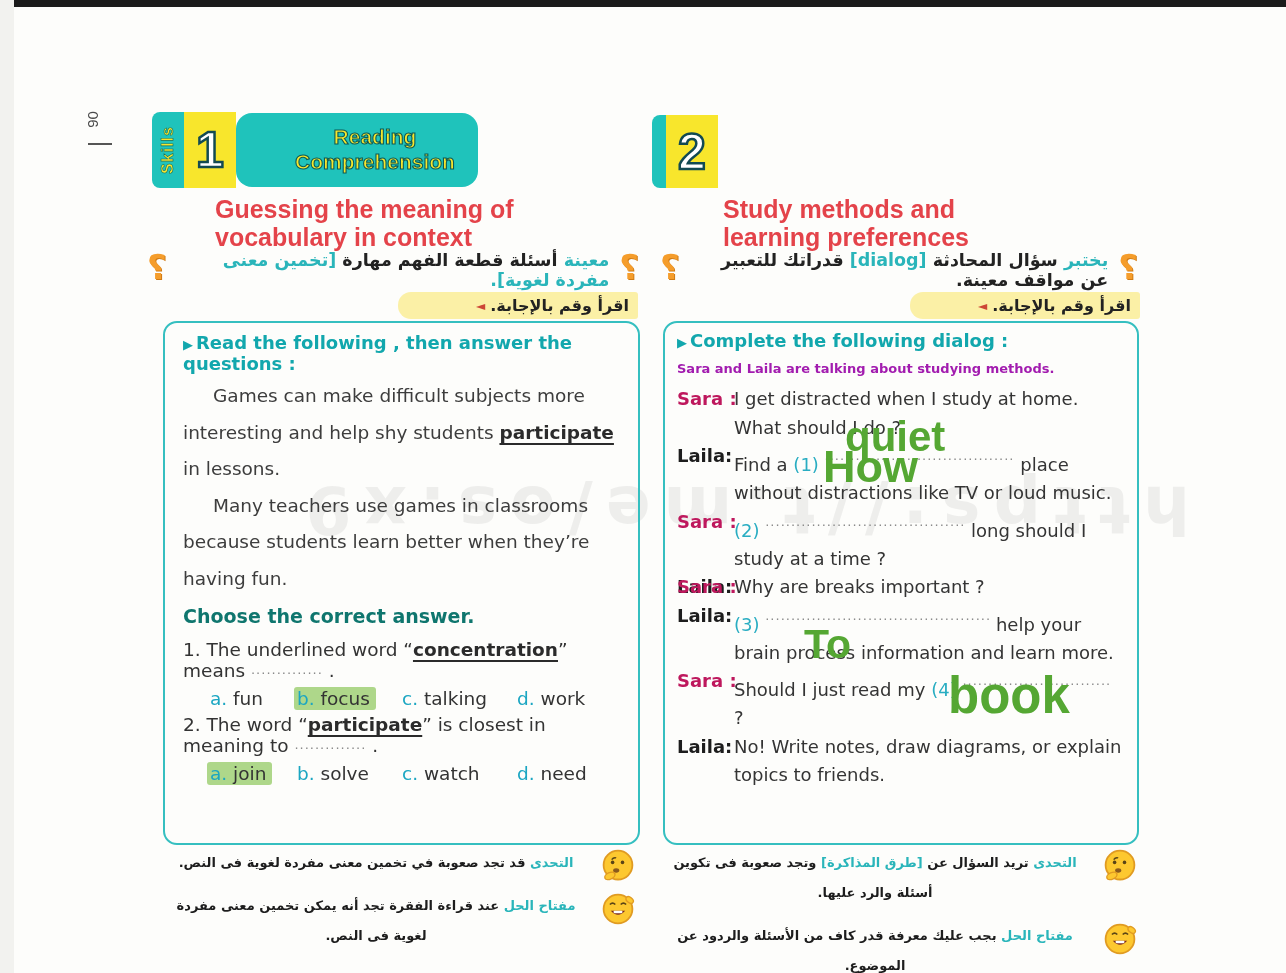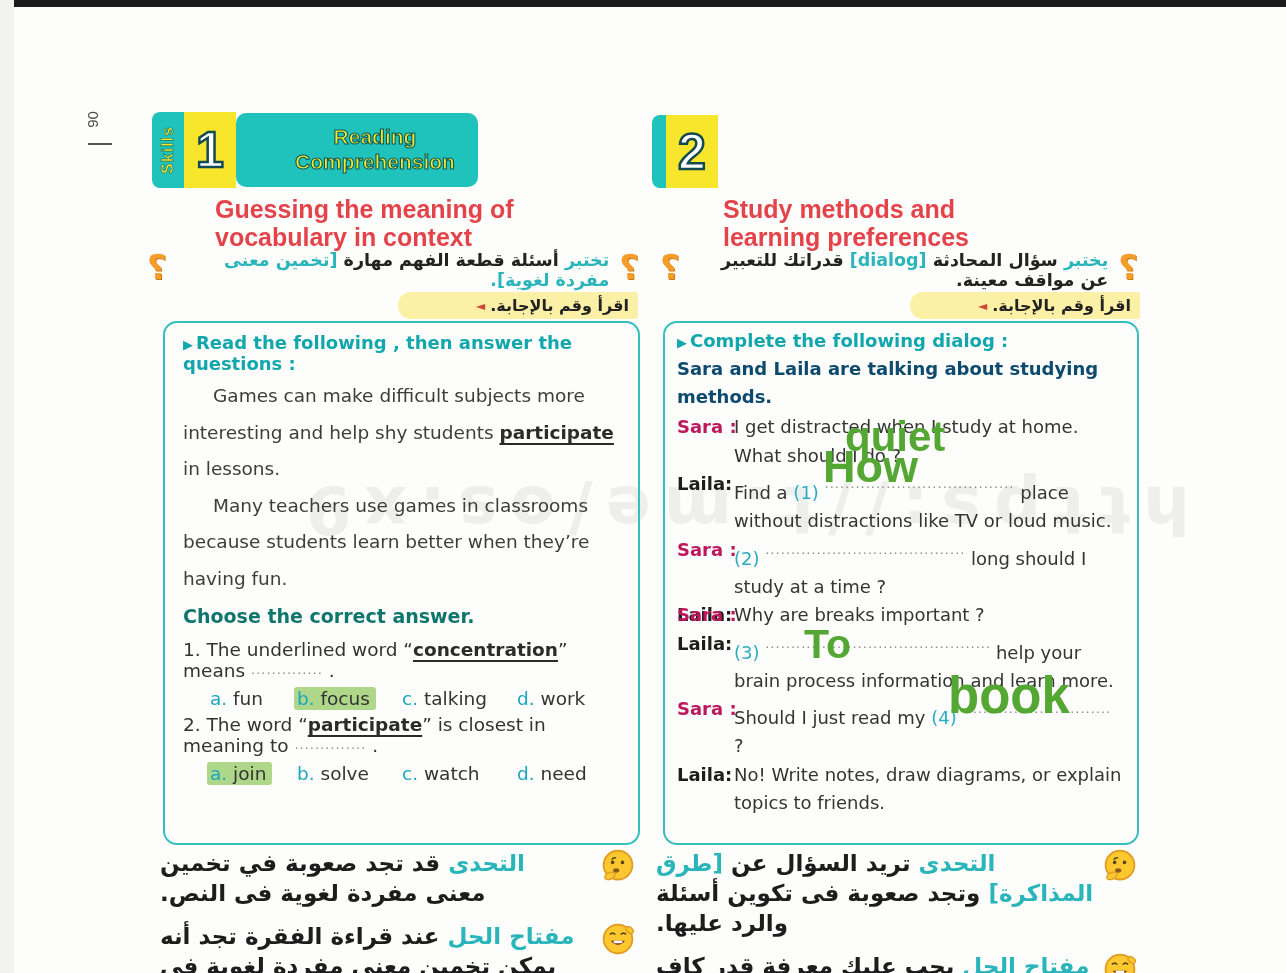--- a/index.html
+++ b/index.html
@@ -24,21 +24,21 @@
   .hdr-l{left:152px;top:112px;width:326px;height:76px;}
   .hdr-r{left:652px;top:115px;width:322px;height:73px;}
   .skills-strip{width:32px;background:#1fc3bb;border-radius:8px 0 0 8px;position:relative;}
   .skills-strip span{position:absolute;left:50%;top:50%;transform:translate(-50%,-50%) rotate(-90deg);
     font-family:"Liberation Sans",sans-serif;font-weight:700;font-size:16px;color:#f8e62c;
     -webkit-text-stroke:0.6px #0c6d62;letter-spacing:1px;}
   .sliver{width:14px;background:#1fc3bb;border-radius:8px 0 0 8px;}
   .badge{width:52px;background:#f8e62c;display:flex;align-items:center;justify-content:center;}
   .badge span{font-family:"Liberation Sans",sans-serif;font-size:50px;font-weight:800;color:#ffffff;
     -webkit-text-stroke:2.5px #124a52;}
-  .titlebox{flex:1;background:#1fc3bb;border-radius:10px;display:flex;flex-direction:column;
+  .titlebox{flex:1;background:#1fc3bb;border-radius:16px;display:flex;flex-direction:column;
     align-items:center;justify-content:center;margin:1px 0;padding-left:36px;}
   .titlebox span{font-family:"Liberation Sans",sans-serif;font-weight:800;color:#f8e62c;
     -webkit-text-stroke:1.1px #0b5a57;line-height:1.18;}
   .title2{font-size:21px;}
   .title1{font-size:26px;}
 
   
   .subtitle{position:absolute;text-align:left;color:#e4434a;font-family:"Liberation Sans",sans-serif;
     font-weight:800;font-size:25px;line-height:1.12;}
   .sub-l{left:215px;top:195px;width:370px;}
@@ -74,40 +74,40 @@
   .qline{font-size:18.5px;color:#333;margin:4px 0 2px 0;}
   .dots{display:inline-block;overflow:hidden;white-space:nowrap;vertical-align:baseline;
     color:#8a8a8a;font-size:13px;letter-spacing:1px;}
   .optrow{display:flex;margin:6px 0 4px 24px;font-size:18.5px;}
   .opt{display:inline-block;}
   .optbody{display:inline-block;padding:1px 6px 1px 3px;border-radius:3px;}
   .hl{background:rgba(160,208,118,0.85);}
   .letter{color:#1ba6c2;}
 
   
-  .lead{font-size:18px;font-weight:700;color:#0c4a6e;margin:2px 0;line-height:28px;}
+  .lead{font-size:13px;font-weight:700;color:#a21caf;margin:2px 0;line-height:28px;}
   .dline{position:relative;padding-left:57px;font-size:18px;line-height:28.5px;color:#343434;}
   .dlabel{position:absolute;left:0;top:0;font-weight:700;}
   .lab-sara{color:#be185d;}
   .lab-laila{color:#1d1d1d;}
   .num{color:#29adc2;}
 
   
   .ans{position:absolute;color:#55a733;font-family:"Liberation Sans",sans-serif;font-weight:700;line-height:1;}
   .ans1{left:845px;top:416px;font-size:42px;}
   .ans2{left:823px;top:444px;font-size:45px;}
   .ans3{left:804px;top:624px;font-size:41px;text-align:center;}
   .ans4{left:948px;top:670px;font-size:51px;}
 
   
   .notes{position:absolute;}
   .notes-l{left:160px;top:848px;width:478px;}
   .notes-r{left:656px;top:848px;width:484px;}
-  .note{position:relative;direction:rtl;text-align:left;padding-right:46px;margin-bottom:13px;
-    font-size:23px;font-weight:700;color:#1d1d1d;line-height:30px;}
+  .note{position:relative;direction:rtl;text-align:center;padding-right:46px;margin-bottom:13px;
+    font-size:13px;font-weight:700;color:#1d1d1d;line-height:30px;}
   .note .emoji{position:absolute;right:2px;top:0px;}
   .note .nlabel{color:#2ab5ba;}
 </style>
 </head>
 <body>
 
 <div class="page">
   <div class="top-strip"></div>
   <div class="left-edge"></div>
 
@@ -142,21 +142,21 @@
     <div>Guessing the meaning of</div>
     <div>vocabulary in context</div>
   </div>
   <div class="subtitle sub-r">
     <div>Study methods and</div>
     <div>learning preferences</div>
   </div>
 
   <div class="intro intro-l">
     <span class="qmark">؟</span>
-    <span class="intro-text"><span class="teal-w">تختبر</span><span> أسئلة قطعة الفهم مهارة </span><span class="teal-w">[تخمين معنى مفردة لغوية].</span></span>
+    <span class="intro-text"><span class="teal-w">معينة</span><span> أسئلة قطعة الفهم مهارة </span><span class="teal-w">[تخمين معنى مفردة لغوية].</span></span>
     <span class="qmark">؟</span>
   </div>
   <div class="intro intro-r">
     <span class="qmark">؟</span>
     <span class="intro-text"><span class="teal-w">يختبر</span><span> سؤال المحادثة </span><span class="teal-w">[dialog]</span><span> قدراتك للتعبير عن مواقف معينة.</span></span>
     <span class="qmark">؟</span>
   </div>
 
   <div class="banner banner-l">
     <span class="arrow">◄</span>

